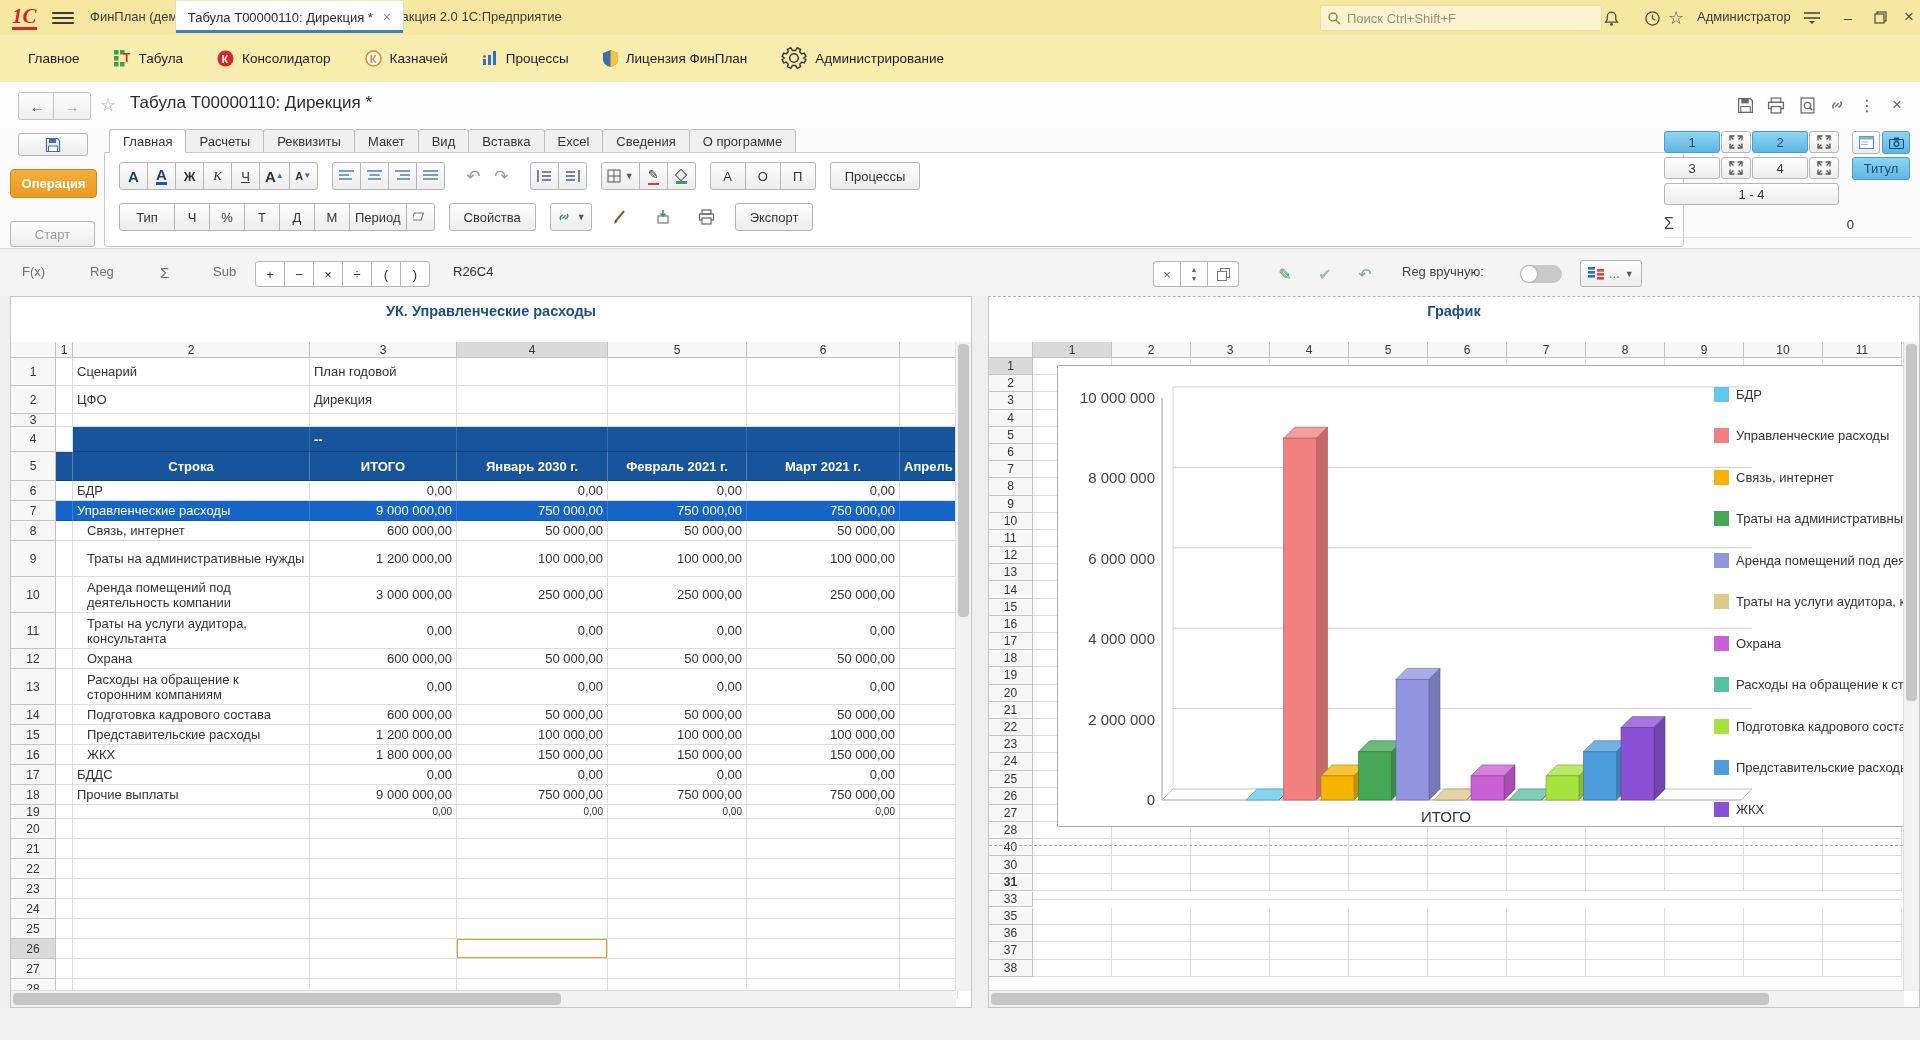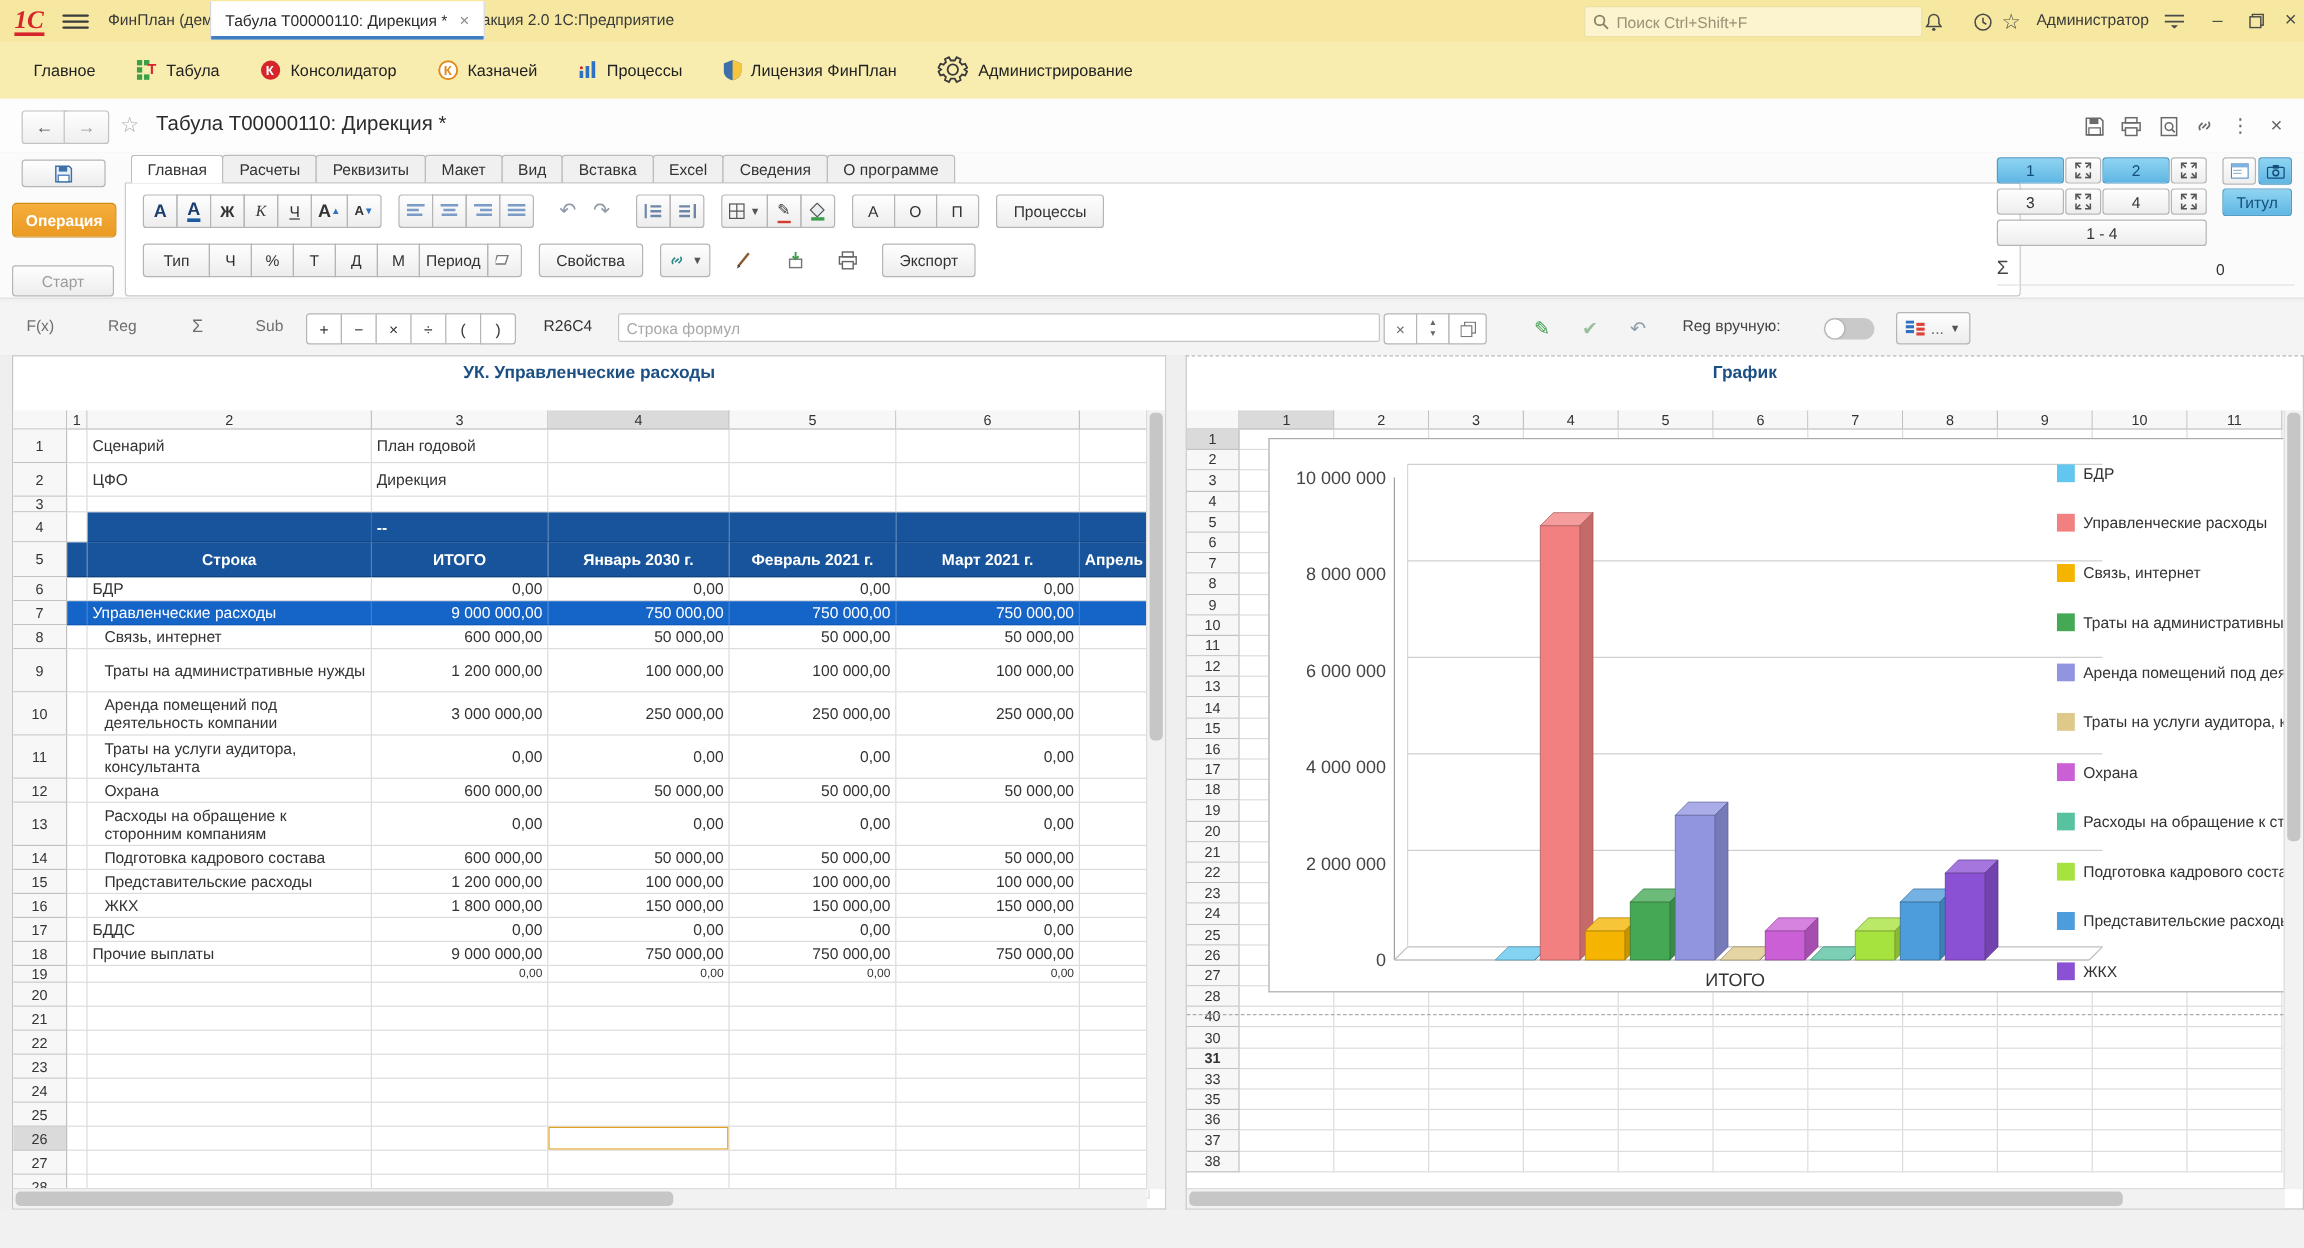--- a/index.html
+++ b/index.html
@@ -525,21 +525,20 @@
     <div class="abs fb-txt" style="left:213px;">Sub</div>
     <div id="fb-ops" class="abs grp">
         <div class="btn">+</div>
         <div class="btn">−</div>
         <div class="btn">×</div>
         <div class="btn">÷</div>
         <div class="btn">(</div>
         <div class="btn">)</div>
       </div>
     <div id="cell-ref" class="abs fb-txt" style="color:#333;">R26C4</div>
-    <input id="fb-input" class="abs" placeholder="Строка формул" style="">
     <div id="fb-close-grp" class="abs grp">
       <div class="btn" style="width:28px;color:#666;">×</div>
       <div class="btn" style="width:28px;flex-direction:column;font-size:7px;color:#666;line-height:9px;">
           <span>▲</span>
           <span>▼</span>
         </div>
       <div class="btn" style="width:32px;">
           <svg width="13" height="13" viewBox="0 0 13 13">
             <rect x="3.5" y="0.5" width="9" height="9" fill="#FFF" stroke="#777"></rect>
             <rect x="0.5" y="3.5" width="9" height="9" fill="#FFF" stroke="#777"></rect>
@@ -1320,21 +1319,21 @@
             <div class="dcell" style="width: 79px;"></div>
             <div class="dcell" style="width: 79px;"></div>
             <div class="dcell" style="width: 79px;"></div>
             <div class="dcell" style="width: 79px;"></div>
             <div class="dcell" style="width: 79px;"></div>
             <div class="dcell" style="width: 79px;"></div>
             <div class="dcell" style="width: 79px;"></div>
             <div class="dcell" style="width: 79px;"></div>
             <div class="dcell" style="width: 79px;"></div>
           </div>
-          <div class="grow" style="height: 17.2px;">
+          <div class="grow" style="height: 17.2px; align-items: center;">
             <div class="hcell" style="width: 44px;">33</div>
             <div class="dcell" style="width: 79px;"></div>
             <div class="dcell" style="width: 79px;"></div>
             <div class="dcell" style="width: 79px;"></div>
             <div class="dcell" style="width: 79px;"></div>
             <div class="dcell" style="width: 79px;"></div>
             <div class="dcell" style="width: 79px;"></div>
             <div class="dcell" style="width: 79px;"></div>
             <div class="dcell" style="width: 79px;"></div>
             <div class="dcell" style="width: 79px;"></div>

